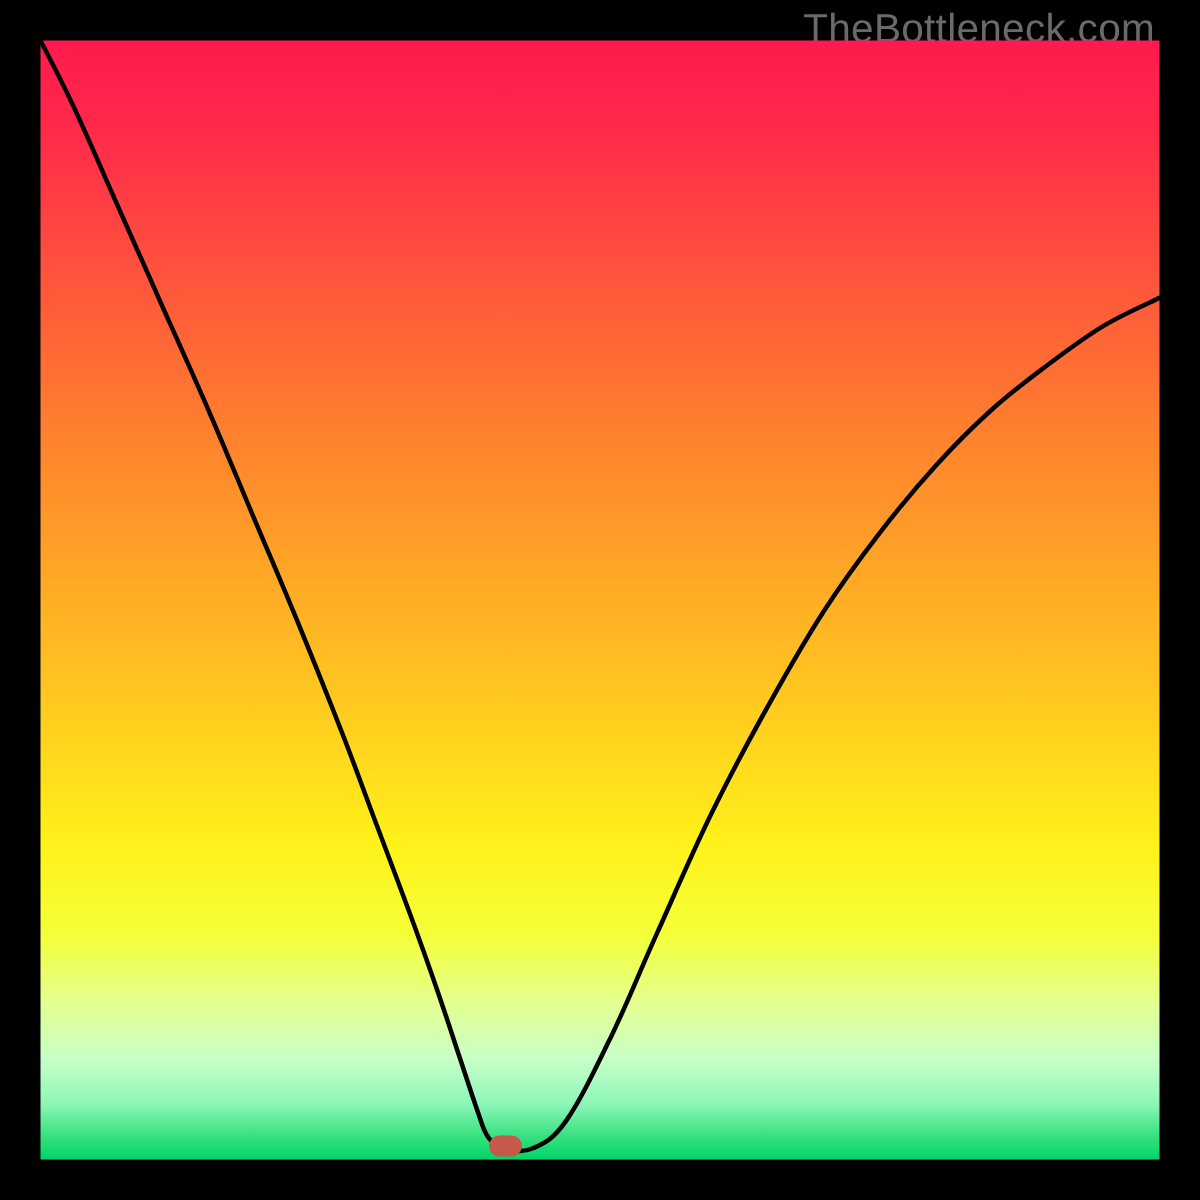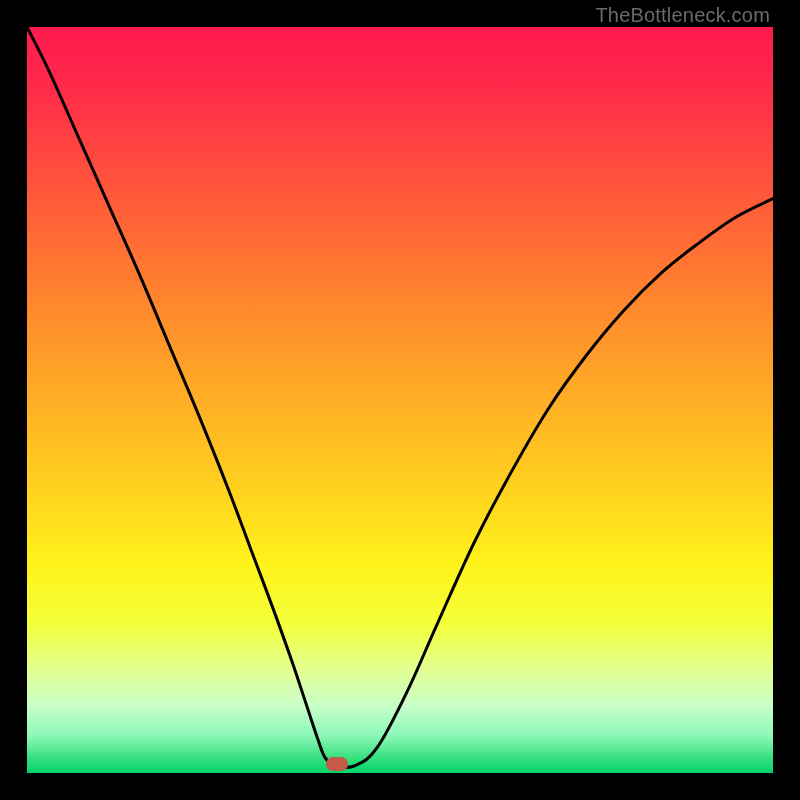--- a/index.html
+++ b/index.html
@@ -31,21 +31,21 @@
       #8cf7b8 95%,
       #36e07e 98%,
       #00d46a 100%
     );
   }
   .watermark {
     position: absolute;
     top: 4px;
     right: 30px;
     font-family: Arial, Helvetica, sans-serif;
-    font-size: 20px;
+    font-size: 27px;
     font-weight: 500;
     color: #6a6a6a;
     letter-spacing: 0.2px;
   }
   svg.curve {
     position: absolute;
     left: 0; top: 0;
     width: 746px;
     height: 746px;
     overflow: visible;

